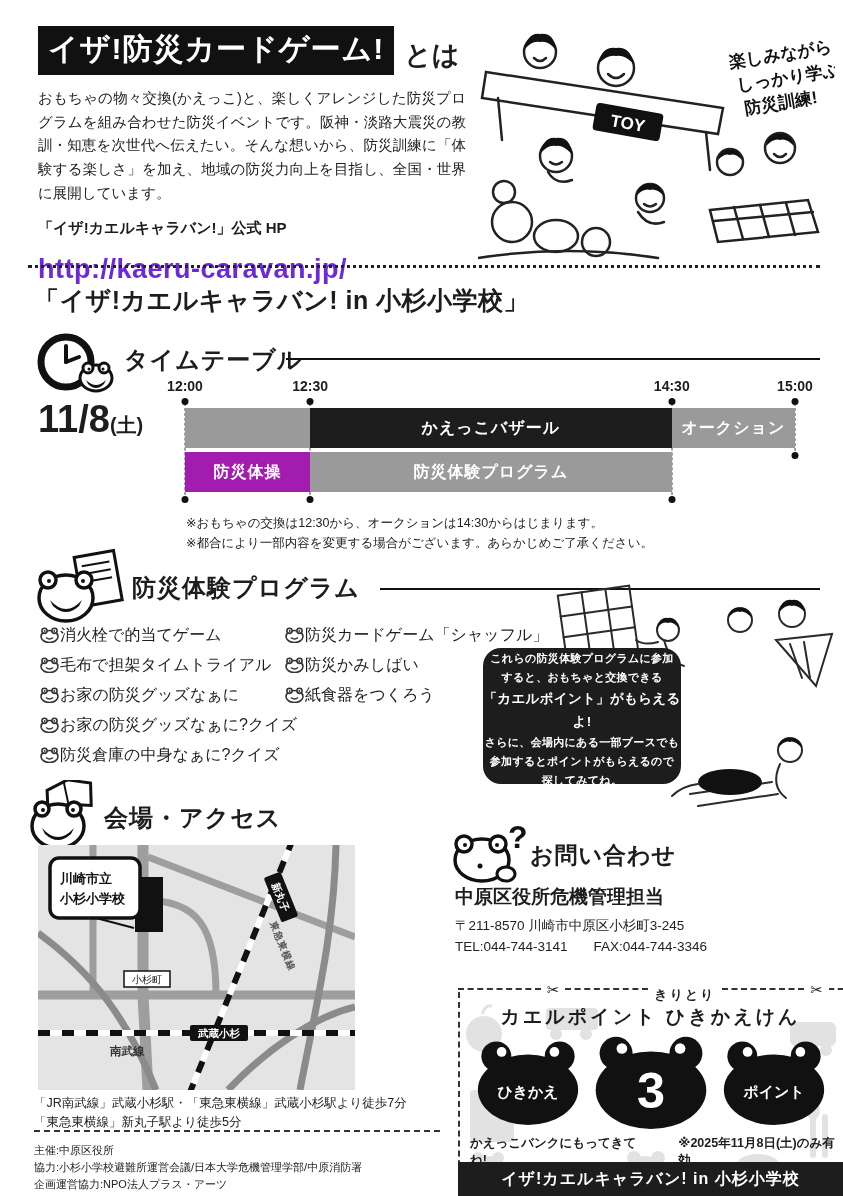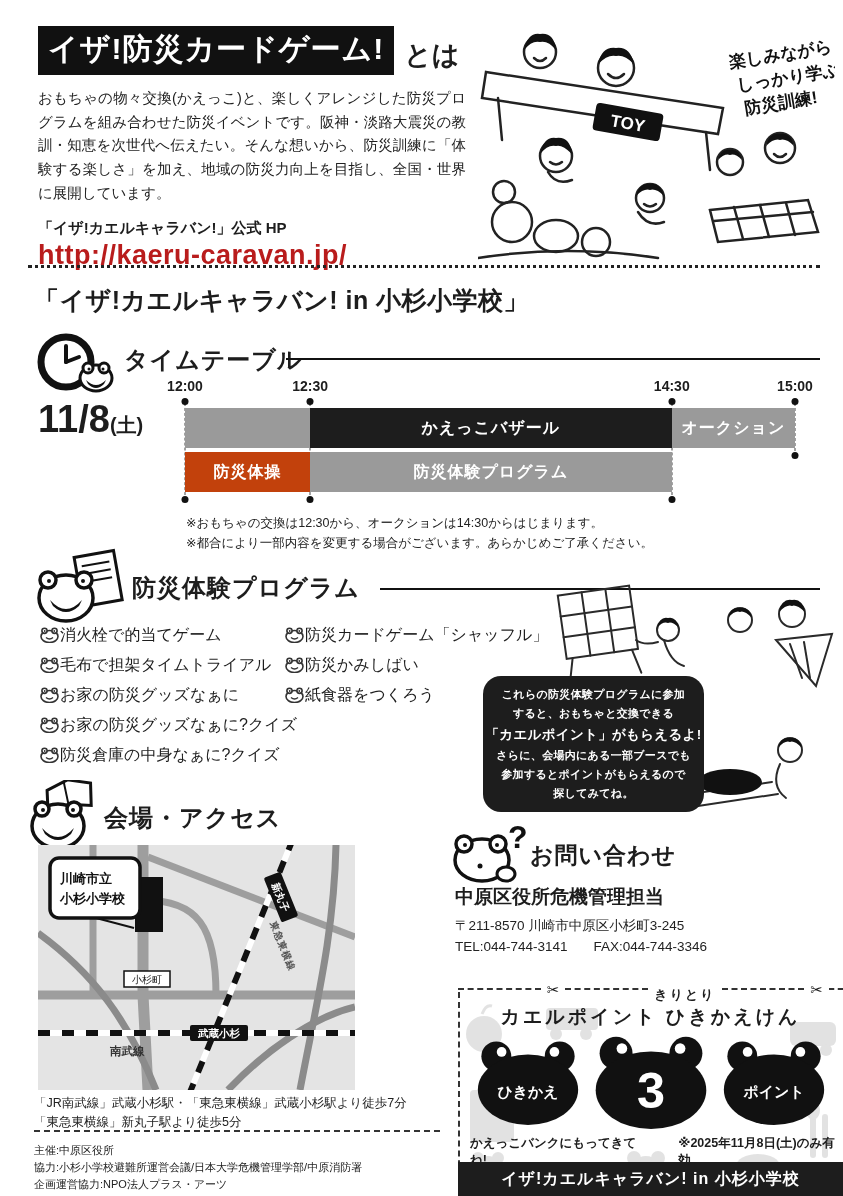--- a/index.html
+++ b/index.html
@@ -7,21 +7,21 @@
   body { font-family:"Liberation Sans","DejaVu Sans",sans-serif; color:#1d1d1d; }
   .page { position:relative; width:843px; height:1196px; background:#fff; margin:0 auto; overflow:hidden; }
 
   
   .intro { position:absolute; left:38px; top:26px; width:428px; }
   .intro-title-row { display:flex; align-items:flex-end; gap:10px; }
   .intro-title-box { background:#111; color:#fff; font-weight:bold; font-size:30px; padding:3px 10px 5px; letter-spacing:1px; white-space:nowrap; }
   .intro-title-suffix { font-weight:bold; font-size:27px; padding-bottom:2px; }
   .intro-desc { margin-top:12px; font-size:14.5px; line-height:1.63; text-align:justify; color:#222; }
   .intro-hp { margin-top:14px; font-size:15px; font-weight:bold; }
-  .intro-url { margin-top:2px; font-size:27px; font-weight:bold; letter-spacing:.5px; color:#b91c1c; text-decoration:none; display:inline-block; }
+  .intro-url { margin-top:16px; font-size:27px; font-weight:bold; letter-spacing:.5px; color:#6d28d9; text-decoration:none; display:inline-block; }
   .intro-illust { position:absolute; left:478px; top:10px; width:357px; height:252px; }
 
   
   .top-divider { position:absolute; left:28px; top:265px; width:792px; border-top:3px dotted #222; }
 
   
   .event-title { position:absolute; left:34px; top:284px; font-size:25px; font-weight:bold; letter-spacing:.5px; }
 
   
   .sec-title { position:absolute; font-size:24px; font-weight:bold; letter-spacing:1px; }
@@ -34,21 +34,21 @@
   .tt-time { position:absolute; top:0; transform:translateX(-50%); font-size:14px; font-weight:bold; }
   .tt-dot { position:absolute; width:7px; height:7px; border-radius:50%; background:#111; transform:translateX(-50%); }
   .tt-tick { position:absolute; width:0; border-left:1.5px dashed #444; transform:translateX(-50%); }
   .tt-row { position:absolute; left:0; width:100%; height:40px; display:flex; }
   .tt-seg { display:flex; align-items:center; justify-content:center; color:#fff; font-weight:bold; font-size:16px; letter-spacing:1px; }
   .tt-notes { position:absolute; left:186px; top:513px; font-size:12.5px; line-height:1.6; color:#222; }
 
   
   .prog-list { position:absolute; list-style:none; }
   .prog-list li { display:flex; align-items:center; gap:1px; height:30px; font-size:16px; white-space:nowrap; }
-  .bubble { position:absolute; left:483px; top:676px; width:221px; height:136px; background:#1d1d1d; border-radius:18px; color:#fff; text-align:center; padding-top:9px; z-index:3; }
+  .bubble { position:absolute; left:483px; top:648px; width:198px; height:136px; background:#1d1d1d; border-radius:18px; color:#fff; text-align:center; padding-top:1px; z-index:3; }
   .bubble div { font-size:11px; font-weight:bold; line-height:1.72; letter-spacing:.3px; }
   .bubble .big { font-size:13.5px; }
   .prog-illust { position:absolute; left:540px; top:578px; width:303px; height:242px; z-index:1; }
 
   
   .map-wrap { position:absolute; left:38px; top:845px; width:317px; height:245px; }
   .access-lines { position:absolute; left:34px; top:1094px; font-size:12.5px; line-height:1.55; color:#222; }
   .left-dash { position:absolute; left:34px; top:1130px; width:406px; border-top:2px dashed #333; }
   .credits { position:absolute; left:34px; top:1142px; font-size:11px; line-height:1.55; color:#222; }
 
@@ -177,21 +177,21 @@
     <div class="tt-dot" style="left:20.5%;top:20px"></div>
     <div class="tt-dot" style="left:79.8%;top:20px"></div>
     <div class="tt-dot" style="left:100%;top:20px"></div>
 
     <div class="tt-row" style="top:30px">
       <div class="tt-seg" style="flex-basis:20.5%;background:#9a9a9a"></div>
       <div class="tt-seg" style="flex-basis:59.3%;background:#1d1d1d">かえっこバザール</div>
       <div class="tt-seg" style="flex-basis:20.2%;background:#9a9a9a">オークション</div>
     </div>
     <div class="tt-row" style="top:74px">
-      <div class="tt-seg" style="flex-basis:20.5%;background:#c2410c">防災体操</div>
+      <div class="tt-seg" style="flex-basis:20.5%;background:#a21caf">防災体操</div>
       <div class="tt-seg" style="flex-basis:59.3%;background:#9a9a9a">防災体験プログラム</div>
       <div class="tt-seg" style="flex-basis:20.2%"></div>
     </div>
 
     <div class="tt-dot" style="left:0%;top:118px"></div>
     <div class="tt-dot" style="left:20.5%;top:118px"></div>
     <div class="tt-dot" style="left:79.8%;top:118px"></div>
     <div class="tt-dot" style="left:100%;top:74px"></div>
   </div>
 

